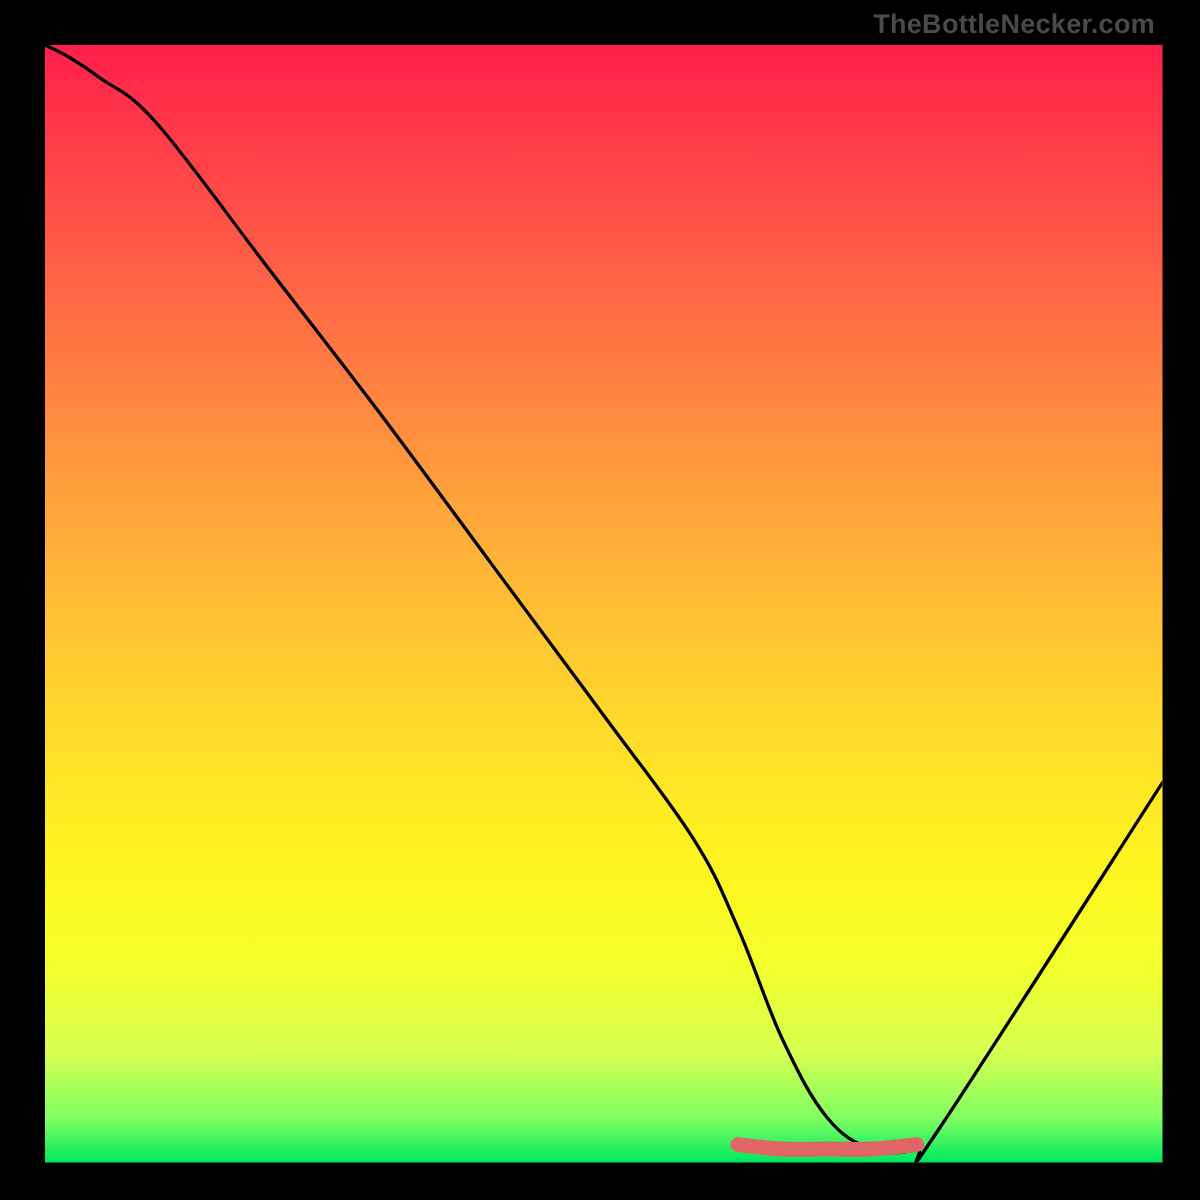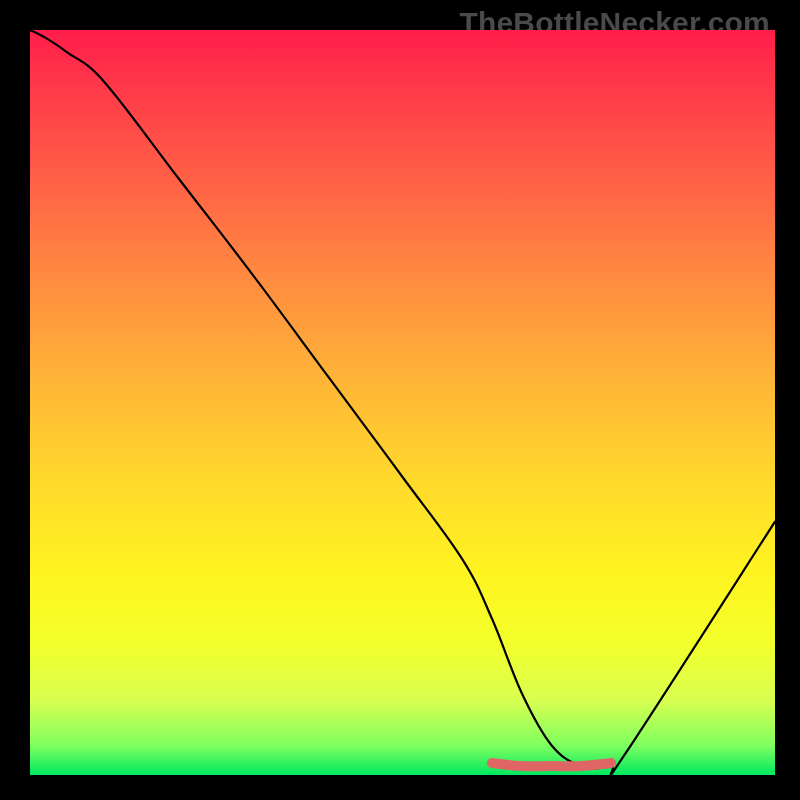--- a/index.html
+++ b/index.html
@@ -43,21 +43,21 @@
       #d8ff50 90%,
       #80ff60 96%,
       #00e860 100%
     );
   }
   .watermark {
     position: absolute;
     top: 6px;
     right: 30px;
     color: #4a4a4a;
-    font-size: 30px;
+    font-size: 18px;
     font-weight: bold;
     letter-spacing: 0.2px;
   }
   svg.curve {
     position: absolute;
     left: 0;
     top: 0;
     width: 100%;
     height: 100%;
   }

